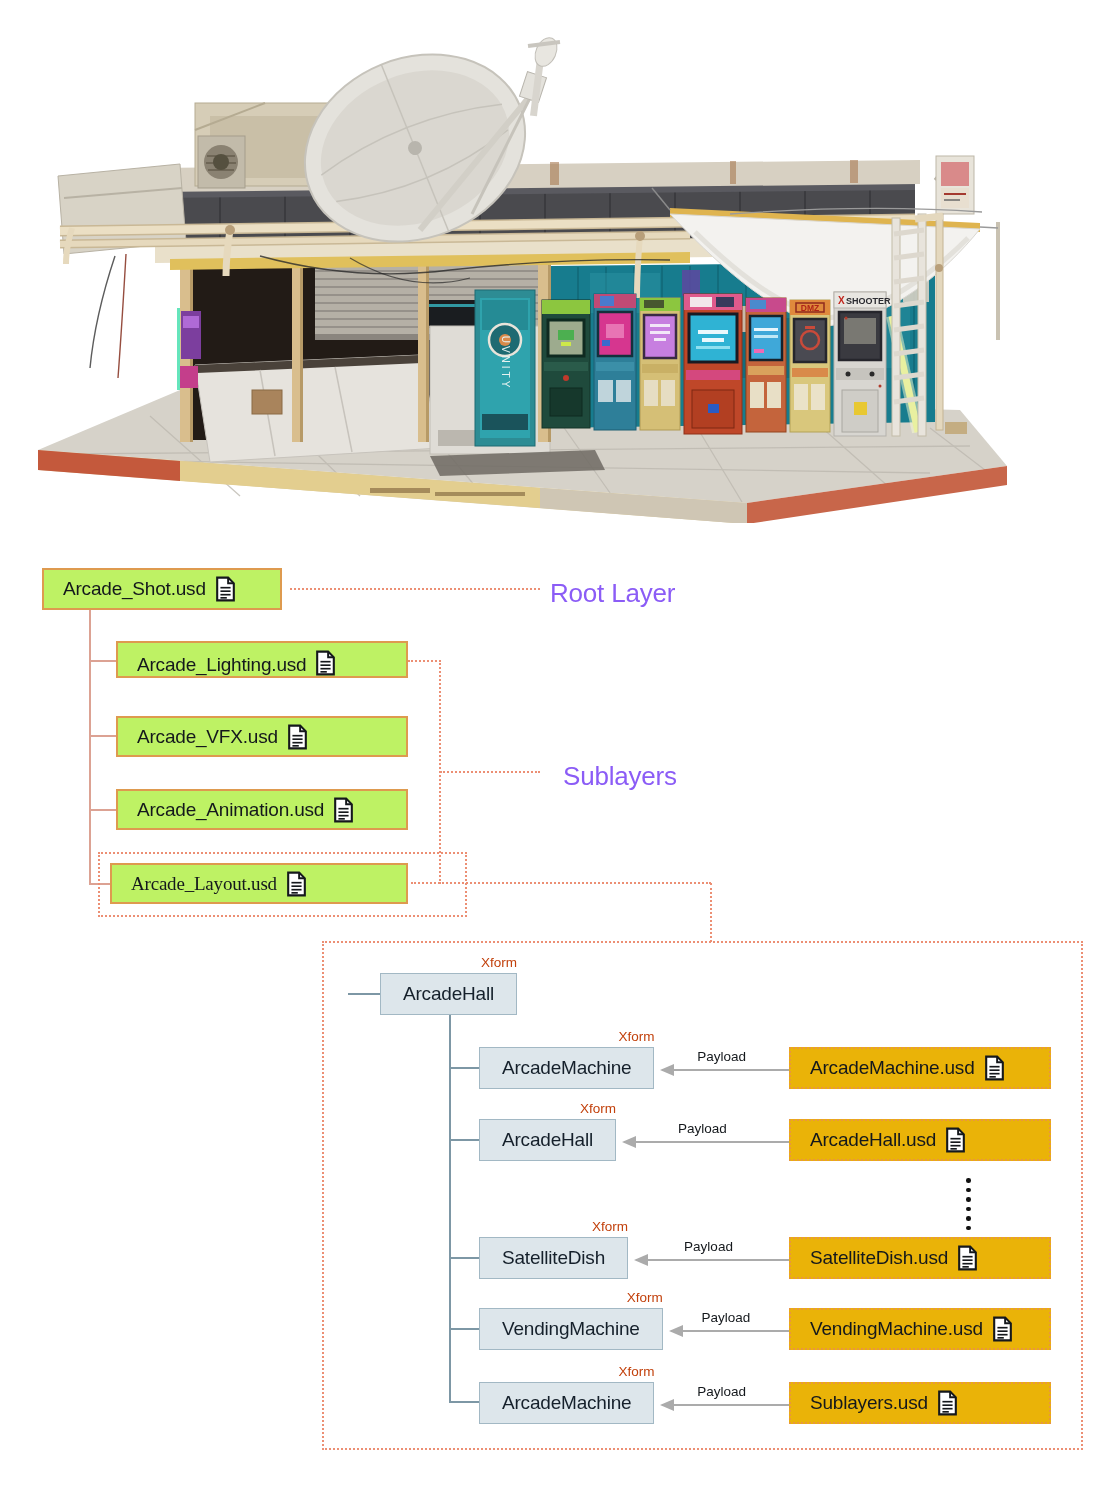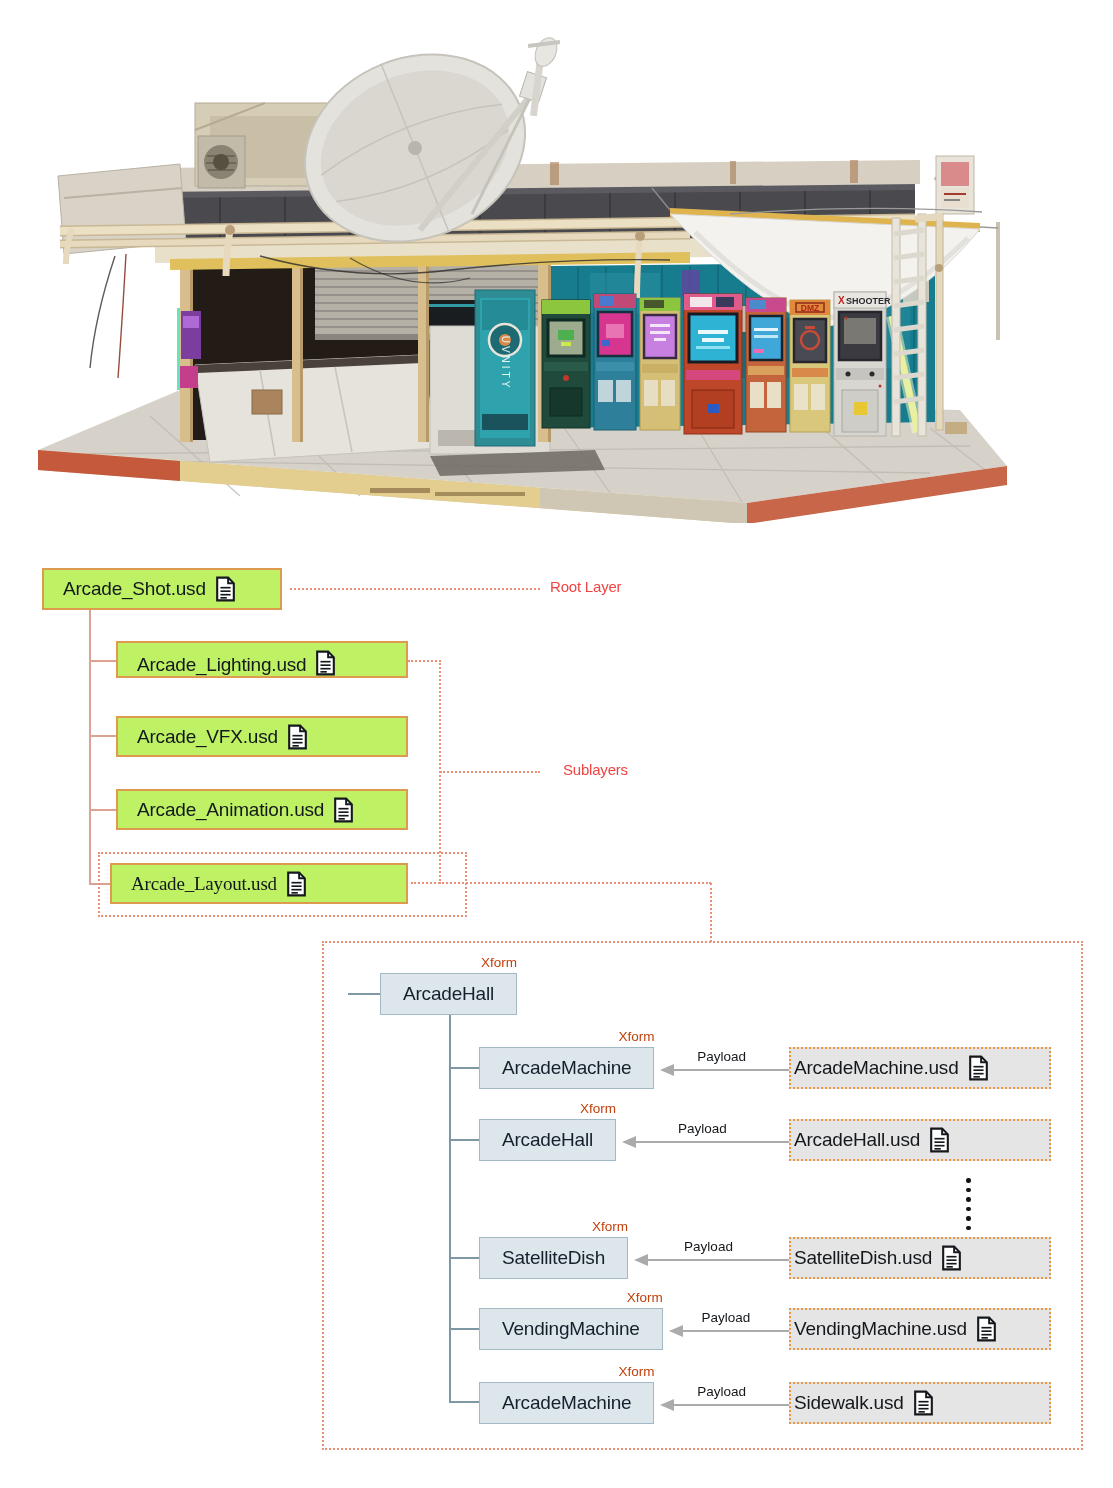--- a/index.html
+++ b/index.html
@@ -17,21 +17,21 @@
   
   .peach-box {
     position:absolute; display:flex; align-items:center; gap:9px;
     background:#bef264; border:2px solid #DE9A4F;
     font-size:19px; letter-spacing:-0.2px; padding-left:19px; white-space:nowrap;
   }
   .hline  { position:absolute; height:2px; background:#DCA293; }
   .dot-h  { position:absolute; height:0; border-top:2px dotted #EC8F74; }
   .dot-v  { position:absolute; width:0;  border-left:2px dotted #EC8F74; }
   .dot-rect { position:absolute; border:2px dotted #EC8F74; }
-  .annot { position:absolute; font-size:15px; letter-spacing:-0.2px; color:#ef4444; white-space:nowrap; }
+  .annot { position:absolute; font-size:26px; letter-spacing:-0.2px; color:#8b5cf6; white-space:nowrap; }
 
   .slate-h { position:absolute; height:2px; background:#7D97A5; }
   .slate-v { position:absolute; width:2px;  background:#7D97A5; }
 
   .node-wrap { position:absolute; display:flex; flex-direction:column; align-items:flex-start; }
   .xform-lbl { align-self:flex-end; font-size:13.5px; color:#c2410c; height:18px; line-height:16px; }
   .node-box {
     display:flex; align-items:center; justify-content:center;
     height:42px; padding:0 22px; white-space:nowrap;
     background:#DDE6EB; border:1.5px solid #A2B8C4;
@@ -40,22 +40,22 @@
   .child-row { position:absolute; display:flex; align-items:flex-end; width:572px; height:60px; }
   .row-nodecol { display:flex; flex-direction:column; align-items:flex-start; }
   .row-arrow { flex:1 1 auto; position:relative; align-self:stretch; min-width:60px; }
   .arrow-line { position:absolute; left:8px; right:0; bottom:18px; height:2.5px; background:#ABABAB; }
   .arrow-head { position:absolute; left:6px; bottom:13px; width:0; height:0;
     border-top:6.5px solid transparent; border-bottom:6.5px solid transparent;
     border-right:14px solid #ABABAB; }
   .arrow-lbl { position:absolute; left:0; right:0; bottom:25px; text-align:center;
     font-size:13.5px; color:#14181c; }
   .row-file { width:262px; height:42px; align-self:flex-end;
-    display:flex; align-items:center; gap:9px; padding-left:3px;
-    background:#e5e5e5; border:2px dotted #E8963F; font-size:19px; letter-spacing:-0.2px; white-space:nowrap; }
+    display:flex; align-items:center; gap:9px; padding-left:19px;
+    background:#eab308; border:2px dotted #E8963F; font-size:19px; letter-spacing:-0.2px; white-space:nowrap; }
 
   .doc-icon { display:inline-flex; width:21px; height:26px; flex:0 0 auto; }
   .doc-icon svg { width:100%; height:100%; }
 
   #ellipsis { left:966px; top:1178px; display:flex; flex-direction:column; gap:5px; }
   #ellipsis i { width:4.5px; height:4.5px; border-radius:50%; background:#111; }
 </style>
 </head>
 <body>
 
@@ -621,21 +621,21 @@
     <div class="row-nodecol">
       <span class="xform-lbl">Xform</span>
       <span class="node-box">ArcadeMachine</span>
     </div>
     <div class="row-arrow">
       <span class="arrow-lbl">Payload</span>
       <span class="arrow-line"></span>
       <span class="arrow-head"></span>
     </div>
     <div class="row-file">
-      <span>Sidewalk.usd</span>
+      <span>Sublayers.usd</span>
       <span class="doc-icon">
           <svg viewBox="0 0 24 29">
             <path d="M2.5 1.5 h12.5 l6.5 6.5 v19.5 h-19 z" fill="#fff" stroke="#15181c" stroke-width="2.4" stroke-linejoin="miter"></path>
             <path d="M15 1.5 v6.5 h6.5" fill="none" stroke="#15181c" stroke-width="2.2"></path>
             <g stroke="#15181c" stroke-width="1.9">
               <line x1="6.2" y1="13" x2="17.8" y2="13"></line>
               <line x1="6.2" y1="17" x2="17.8" y2="17"></line>
               <line x1="6.2" y1="21" x2="17.8" y2="21"></line>
               <line x1="6.2" y1="24.6" x2="13.5" y2="24.6"></line>
             </g>

